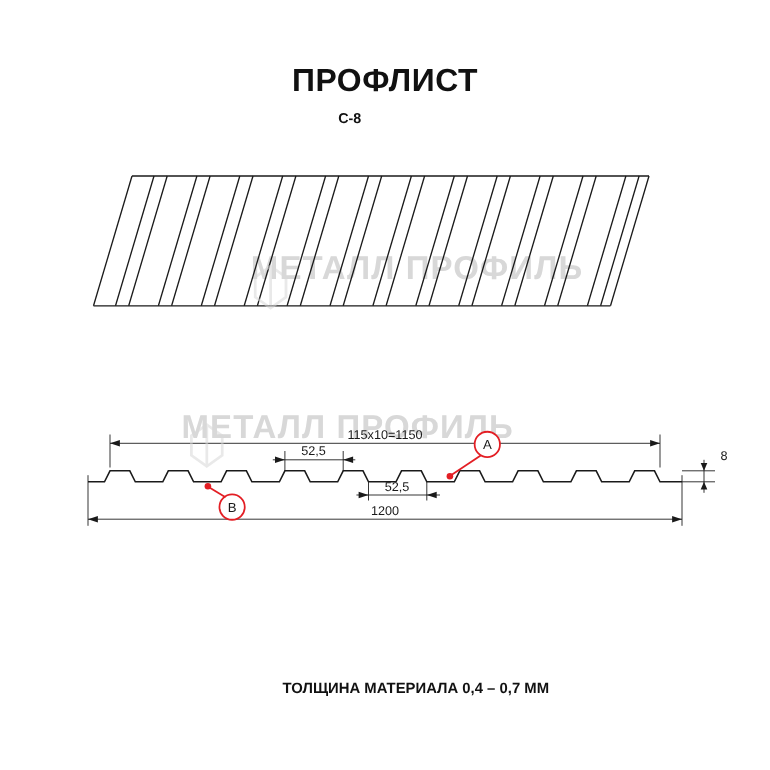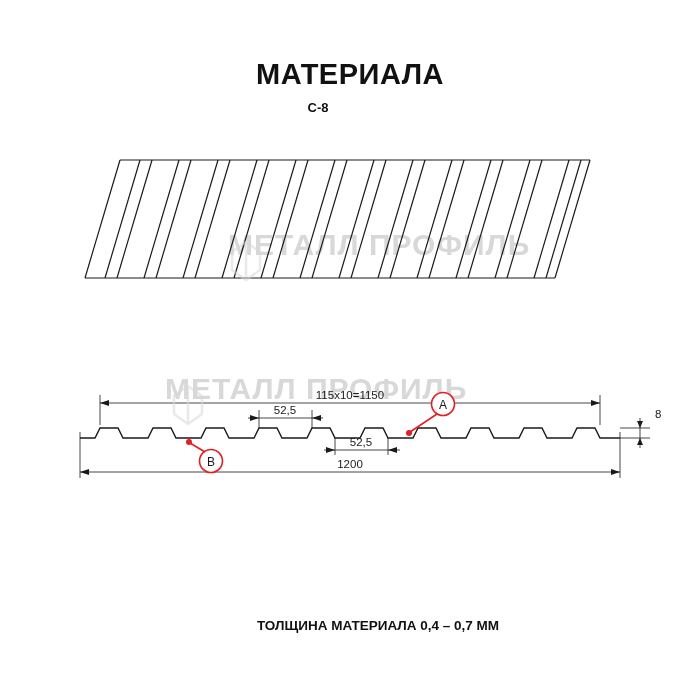--- a/index.html
+++ b/index.html
@@ -78,21 +78,21 @@
     left: 165px;
     font-size: 30px;
     letter-spacing: 1px;
   }
 </style>
 </head>
 <body>
 
 <div class="page">
 
-  <div class="title">МАТЕРИАЛА</div>
+  <div class="title">ПРОФЛИСТ</div>
   <div class="subtitle">С-8</div>
 
   <div class="wm wm1">МЕТАЛЛ ПРОФИЛЬ</div>
   <div class="wm wm2">МЕТАЛЛ ПРОФИЛЬ</div>
 
   <svg class="drawing" viewBox="0 0 700 700">
 
     <g fill="none" stroke="#1a1a1a" stroke-width="1.2" stroke-linejoin="miter">
 
       <path d="M 120,160 L 590,160"></path>

